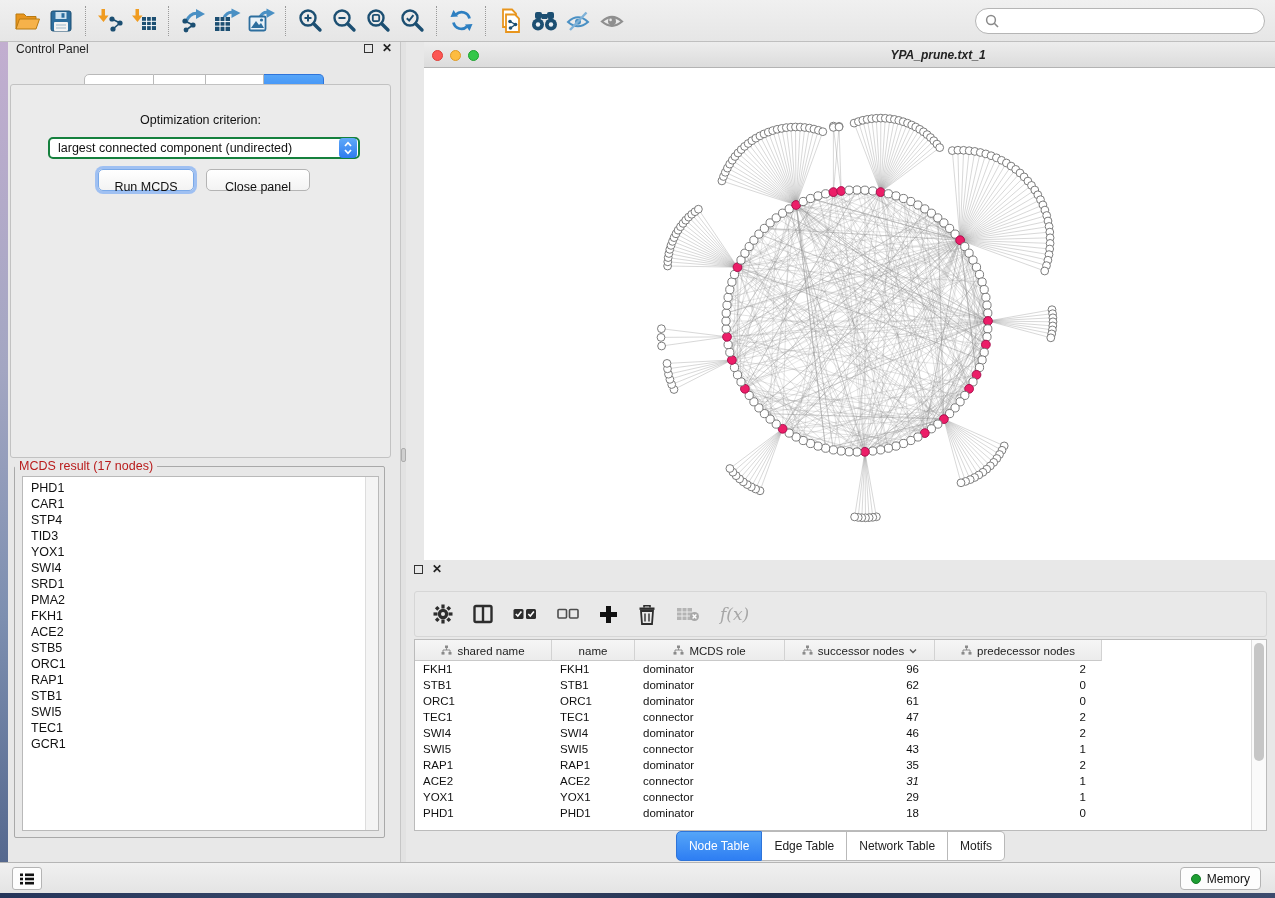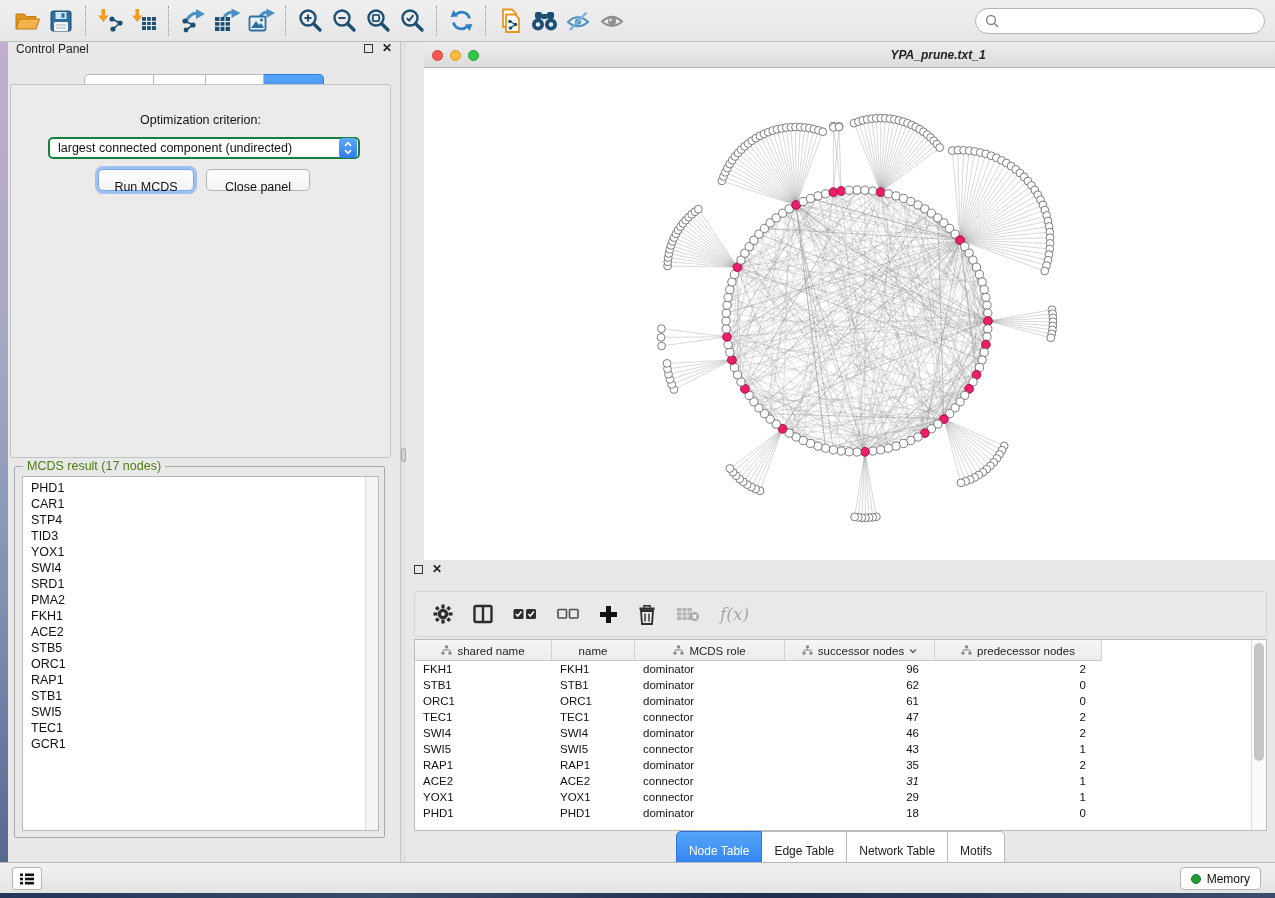--- a/index.html
+++ b/index.html
@@ -27,41 +27,41 @@
   .panel-head { height:26px; display:flex; align-items:flex-start; padding:0 8px; font-size:12px; color:#222; }
   .panel-head .ph-title { flex:1; }
   .wctl { display:flex; align-items:center; gap:9px; }
   .float-box { width:9px; height:9px; border:1.5px solid #333; display:inline-block; }
   .close-x { font-size:12px; font-weight:bold; color:#222; line-height:1; }
 
   
   .control-panel { position:absolute; left:8px; top:42px; width:392px; height:820px; background:#e8e8e8; }
   .cp-tabs { position:absolute; left:0; top:32px; width:100%; display:flex; justify-content:center; }
   .seg { display:flex; }
-  .seg .seg-item { font-size:12px; padding:19px 12px; background:#fff; border:1px solid #b9b9b9; border-left:none;
+  .seg .seg-item { font-size:12px; padding:9px 12px; background:#fff; border:1px solid #b9b9b9; border-left:none;
     color:#222; height:30px; display:flex; align-items:center; }
   .seg .seg-item:first-child { border-left:1px solid #b9b9b9; border-radius:5px 0 0 5px; }
   .seg .seg-item:last-child { border-radius:0 5px 5px 0;text-align:right; }
   .seg .seg-item.active { background:linear-gradient(#55a5f8,#2e7ef3); border-color:#2e74d9; color:#fff; }
   .cp-content { position:absolute; left:2px; top:42px; width:381px; height:374px;
     background:#ebebeb; border:1px solid #c2c2c2; border-radius:3px; }
   .opt-label { position:absolute; left:0; top:28px; width:100%; text-align:center; font-size:12.5px; color:#111; }
   .dropdown { position:absolute; left:37px; top:52px; width:312px; height:22px; background:#fff;
     border:2px solid #15803d; border-radius:5px; display:flex; align-items:center; }
   .dropdown .dd-text { flex:1; font-size:12.5px; color:#111; padding-left:8px; white-space:nowrap; }
   .dd-stepper { width:18px; height:20px; margin-right:1px; border-radius:4px;
     background:linear-gradient(#5fa9f9,#2e7bef); display:flex; flex-direction:column; align-items:center; justify-content:center; }
   .btn { background:linear-gradient(#ffffff,#f3f3f3); border:1px solid #b4b4b4; border-radius:5px;
     font-size:12.5px; color:#111; height:22px; padding:10px 14px; }
   .btn-run { position:absolute; left:87px; top:84px; width:96px;
     box-shadow:0 0 0 3px rgba(108,164,246,.6); border-color:#7aa9e8; }
   .btn-closep { position:absolute; left:195px; top:84px; width:104px; }
   .mcds-fieldset { position:absolute; left:6px; top:424px; width:371px; height:372px;
     border:1px solid #a9a9a9; border-radius:2px; background:#e8e8e8; }
-  .mcds-legend { position:absolute; left:8px; top:-8px; background:#e8e8e8; padding:0 4px; font-size:12.5px; color:#4d7c0f; }
+  .mcds-legend { position:absolute; left:0; top:-8px; background:#e8e8e8; padding:0 4px; font-size:12.5px; color:#b91c1c; }
   .result-list { position:absolute; left:7px; top:9px; width:357px; height:355px; background:#fff;
     border:1px solid #b9b9b9; overflow:hidden; }
   .result-items { position:absolute; left:0; top:3px; width:calc(100% - 13px); }
   .result-item { font-size:12.5px; color:#111; line-height:16px; padding-left:8px; }
   .result-scroll { position:absolute; right:0; top:0; width:13px; height:100%; background:#f4f4f4; border-left:1px solid #ddd; }
 
   
   .v-splitter { position:absolute; left:400px; top:42px; width:6px; height:820px; background:#e2e2e2; border-left:1px solid #c6c6c6; }
   .v-handle { position:absolute; left:0px; top:406px; width:5px; height:14px; background:#cfcfcf; border:1px solid #adadad; border-radius:2px; }
   .h-handle { position:absolute; left:449px; top:514px; width:10px; height:7px; background:#cfcfcf; border:1px solid #b0b0b0; border-radius:2px; }

